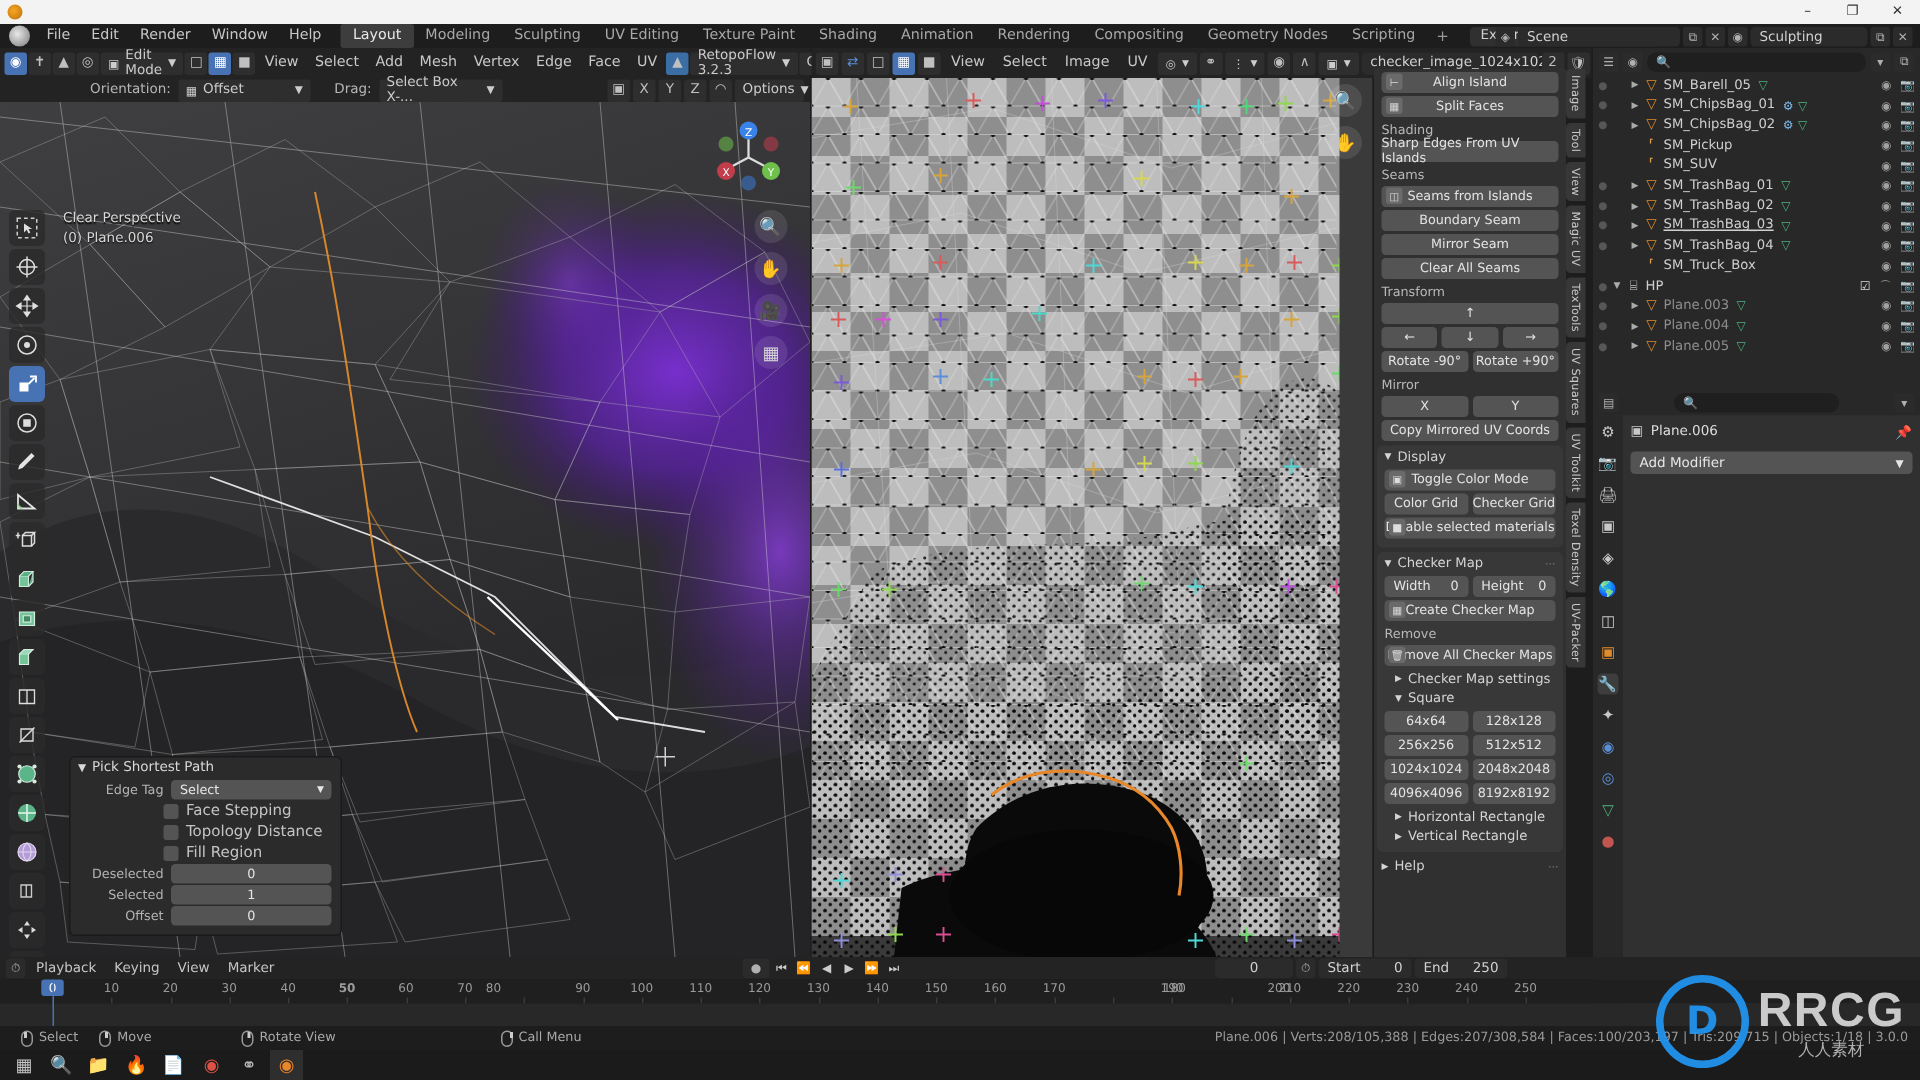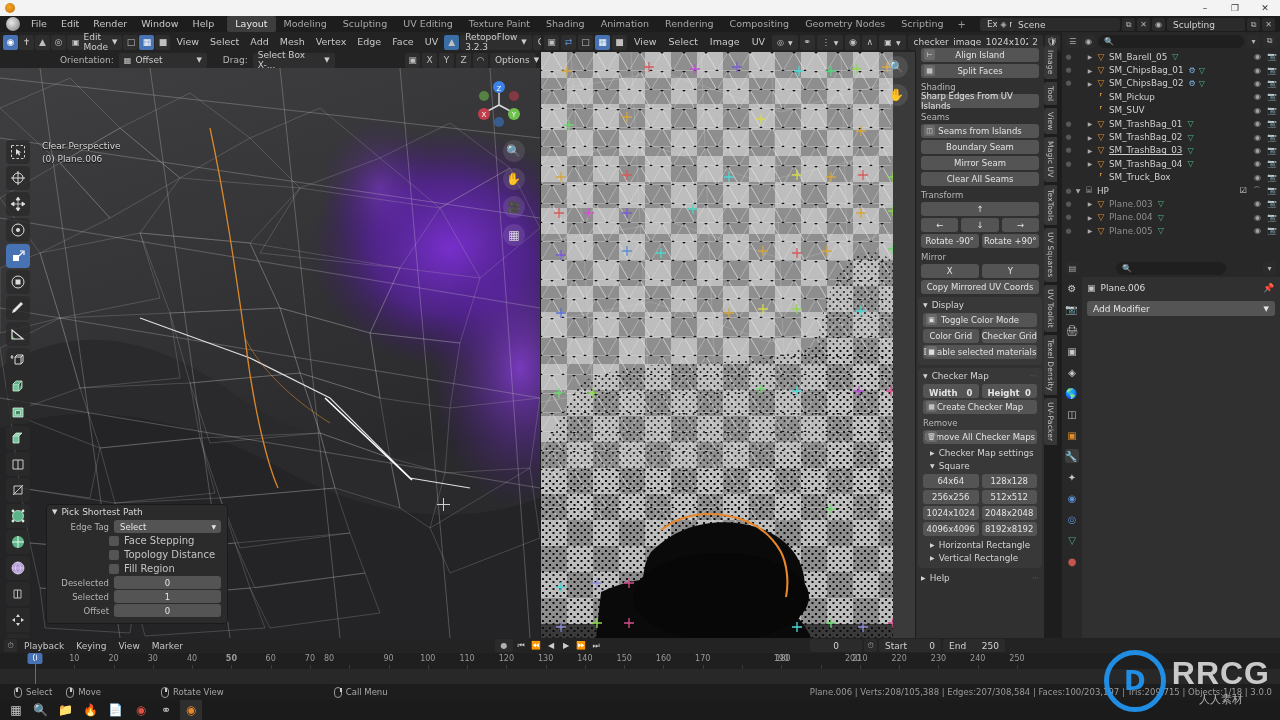--- a/index.html
+++ b/index.html
@@ -99,21 +99,21 @@
   .pbtn { height:14px; margin:2px 5px; background:#545454; border-radius:3px; display:flex;
     align-items:center; justify-content:center; font-size:8.5px; color:#e4e4e4; position:relative; }
   .pbtn .lico { position:absolute; left:3px; top:1px; width:11px; height:11px; background:#6a6a6a;
     border-radius:2px; display:flex; align-items:center; justify-content:center; font-size:7px; color:#ddd;}
   .psub { font-size:8.5px; color:#b8b8b8; padding:2px 0 0 5px; }
   .prow2 { display:flex; gap:3px; margin:2px 5px; }
   .prow2 .pbtn { flex:1; margin:0; }
   .prow3 { display:flex; gap:3px; margin:2px 5px; }
   .prow3 .pbtn { flex:1; margin:0; }
   .numf { flex:1; background:#545454; border-radius:3px; height:14px; display:flex;
-    align-items:flex-end; justify-content:space-between; padding:0 6px; font-size:8.5px; color:#e4e4e4;font-weight:bold; }
+    align-items:center; justify-content:space-between; padding:0 6px; font-size:8.5px; color:#e4e4e4; }
   .sechd { height:13px; display:flex; align-items:center; gap:4px; padding-left:5px; font-size:8.8px;
     color:#d4d4d4; }
   .panelbox { background:#383838; border-radius:4px; margin:3px 2px; padding:1px 0 4px 0; }
 
   
   #uvtabs { position:absolute; left:1044px; top:46px; width:14px; height:400px; }
   .vtab { width:13px; background:#373737; border-radius:3px 0 0 3px; margin-bottom:3px;
     display:flex; align-items:center; justify-content:center; }
   .vtab span { writing-mode:vertical-rl; font-size:7.5px; color:#c8c8c8; padding:4px 0; letter-spacing:0.2px; }
 

